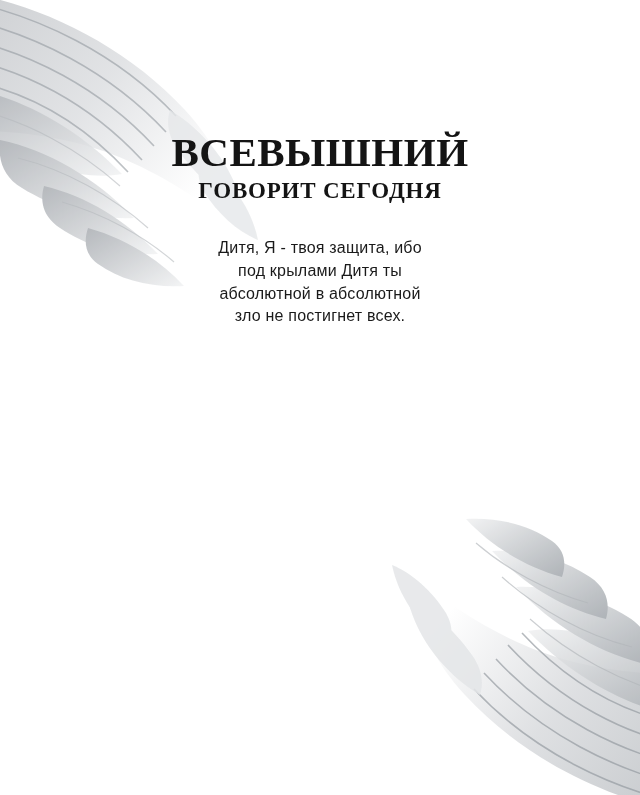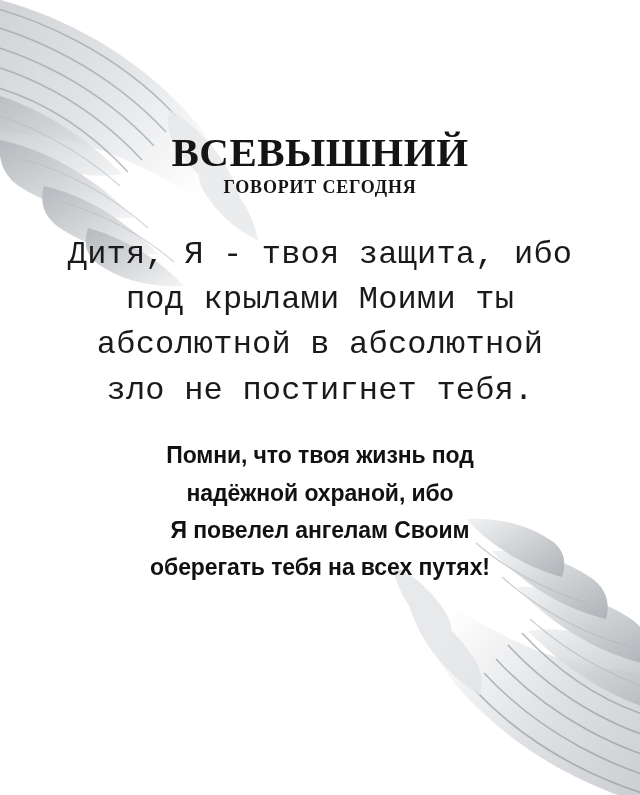--- a/index.html
+++ b/index.html
@@ -61,30 +61,30 @@
     font-size: 41px;
     line-height: 1.02;
     letter-spacing: 0.5px;
     color: #141414;
     margin: 0;
     text-transform: uppercase;
   }
   .subtitle {
     font-family: "Liberation Serif", serif;
     font-weight: bold;
-    font-size: 18px;
+    font-size: 23px;
     line-height: 1.1;
     letter-spacing: 0.8px;
     color: #141414;
     margin: 4px 0 0 0;
     text-transform: uppercase;
   }
   .verse {
-    font-family: Liberation Mono, monospace;
-    font-size: 32px;
+    font-family: Liberation Sans, sans-serif;
+    font-size: 16px;
     line-height: 1.42;
     color: #1a1a1a;
     margin: 34px 0 0 0;
     letter-spacing: 0.2px;
   }
   .verse .line {
     display: block;
     white-space: nowrap;
   }
   .promise {
@@ -186,26 +186,20 @@
       </g>
     </svg>
   </div>
 
   <div class="content">
     <h1 class="title">ВСЕВЫШНИЙ</h1>
     <h2 class="subtitle">ГОВОРИТ СЕГОДНЯ</h2>
 
     <p class="verse">
       <span class="line">Дитя, Я - твоя защита, ибо</span>
-      <span class="line">под крылами Моими ты</span>
+      <span class="line">под крылами Дитя ты</span>
       <span class="line">абсолютной в абсолютной</span>
-      <span class="line">зло не постигнет тебя.</span>
+      <span class="line">зло не постигнет всех.</span>
     </p>
 
-    <p class="promise">
-      <span class="line">Помни, что твоя жизнь под</span>
-      <span class="line">надёжной охраной, ибо</span>
-      <span class="line">Я повелел ангелам Своим</span>
-      <span class="line">оберегать тебя на всех путях!</span>
-    </p>
   </div>
 
 </div>
 
 </body></html>

